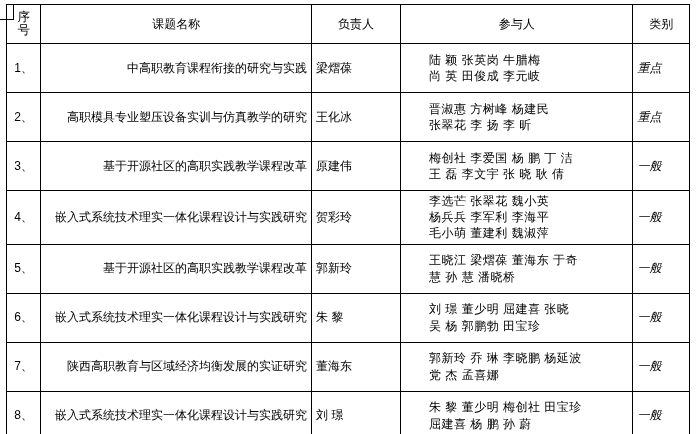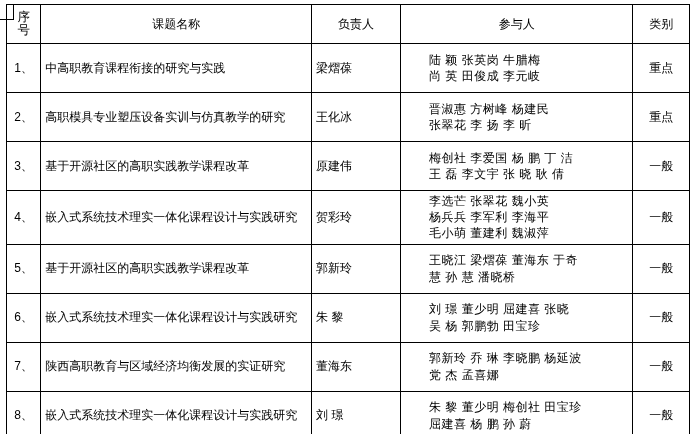--- a/index.html
+++ b/index.html
@@ -50,36 +50,37 @@
   .hdr-no {
     line-height: 1.05;
     font-size: 12.5px;
   }
   td.c-no {
     text-align: center;
     font-weight: bold;
     font-size: 13px;
   }
   td.c-title {
-    text-align: left;
+    text-align: right;
     font-size: 12.5px;
     padding-left: 6px;
   }
   td.c-lead {
     font-size: 13px;
   }
   td.c-part {
     text-align: left;
     font-size: 12.5px;
     padding-left: 6px;
     line-height: 1.45;
   }
   td.c-type {
-    text-align: center;
-    font-size: 12.5px;
+    text-align: left;
+    font-size: 12.5px;
+    font-style: italic;
   }
   .pline {
     white-space: nowrap;
     letter-spacing: 0.5px;
     padding-left: 24px;
   }
   .row-tall td { height: 44px; }
   .corner-mark {
     position: absolute;
     left: 0;

